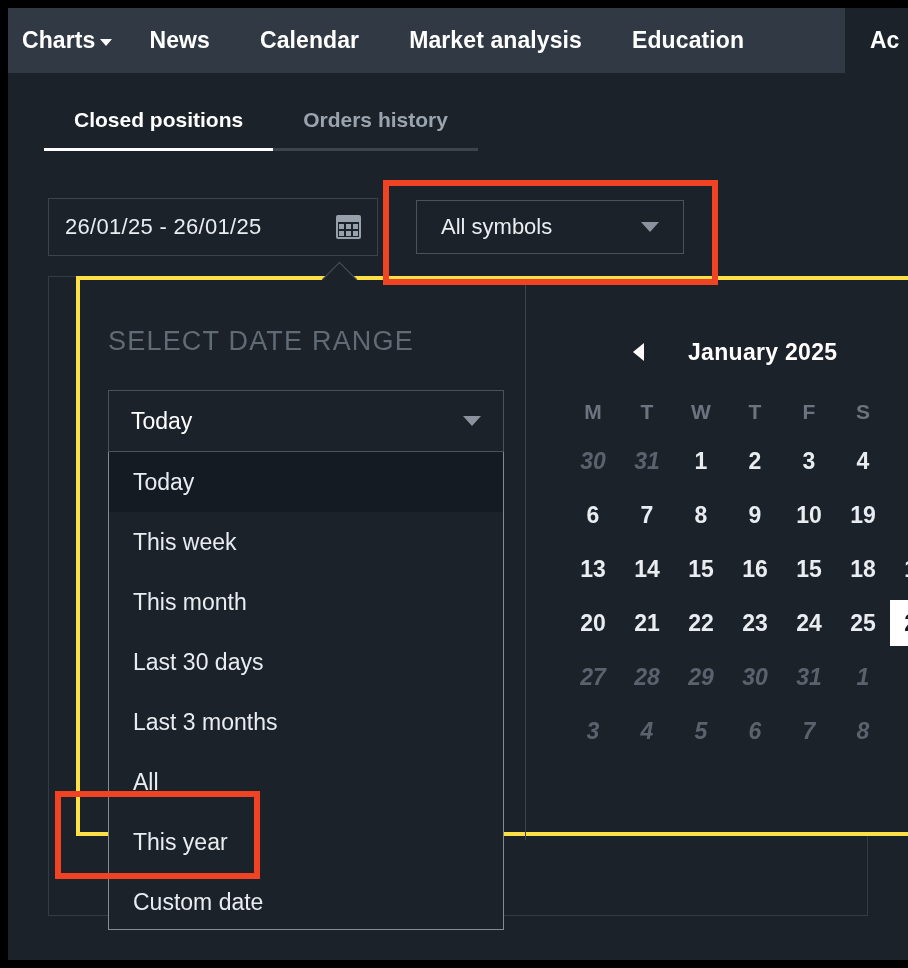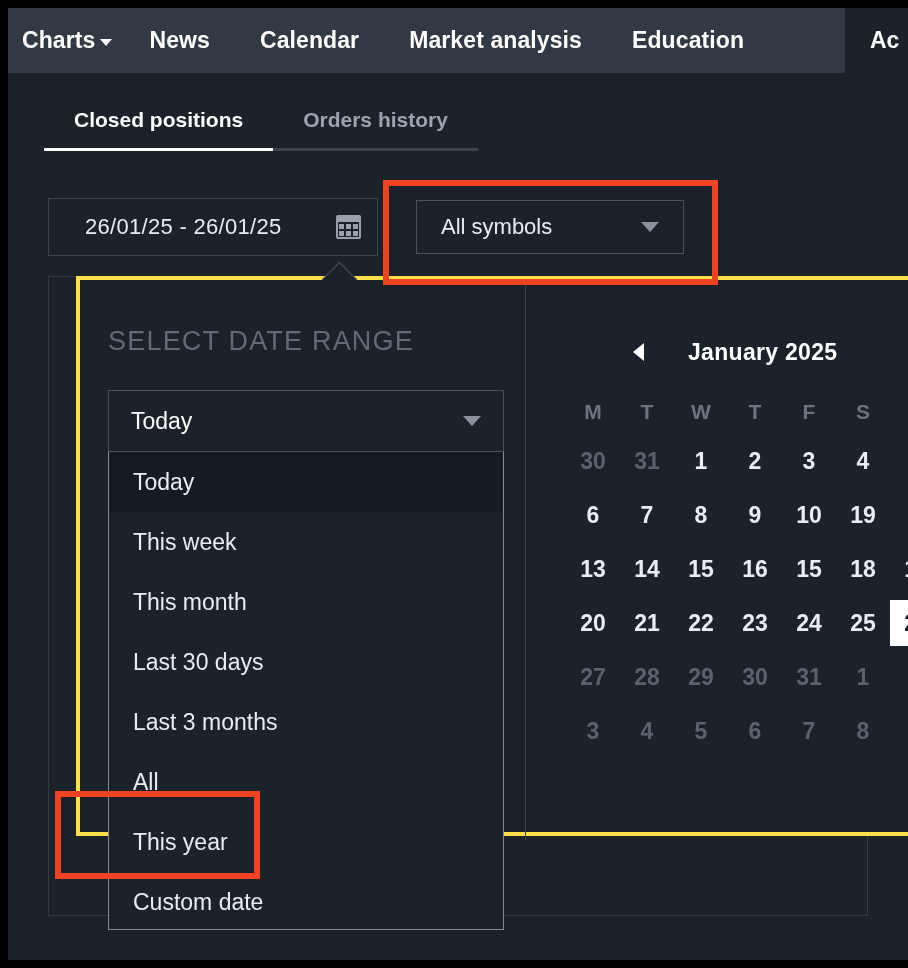--- a/index.html
+++ b/index.html
@@ -98,21 +98,20 @@
     background: #1b2229;
     display: flex;
     align-items: center;
     padding: 0 16px;
   }
   #daterange-value {
     color: #e9edf1;
     font-size: 22px;
     flex: 1;
     letter-spacing: .3px;
-    margin-left: 20px;
   }
   .cal-icon {
     width: 25px; height: 24px;
     border: 2px solid #97a1ab;
     border-radius: 2px;
     position: relative;
   }
   .cal-icon:before {
     content: "";
     position: absolute;
@@ -301,21 +300,21 @@
   .cal-day {
     height: 46px;
     display: flex;
     align-items: center;
     justify-content: center;
     color: #e9edf1;
     font-size: 23px;
     font-weight: bold;
     position: relative;
   }
-  .cal-day.muted { color: #5a636d; font-weight: bold; }
+  .cal-day.muted { color: #5a636d; font-weight: bold; font-style: italic; }
   .cal-day.selected {
     background: #ffffff;
     color: #15191f;
   }
   .cal-day.selected .dot {
     position: absolute;
     left: 50%;
     bottom: -5px;
     transform: translateX(-50%);
     width: 9px; height: 9px;

